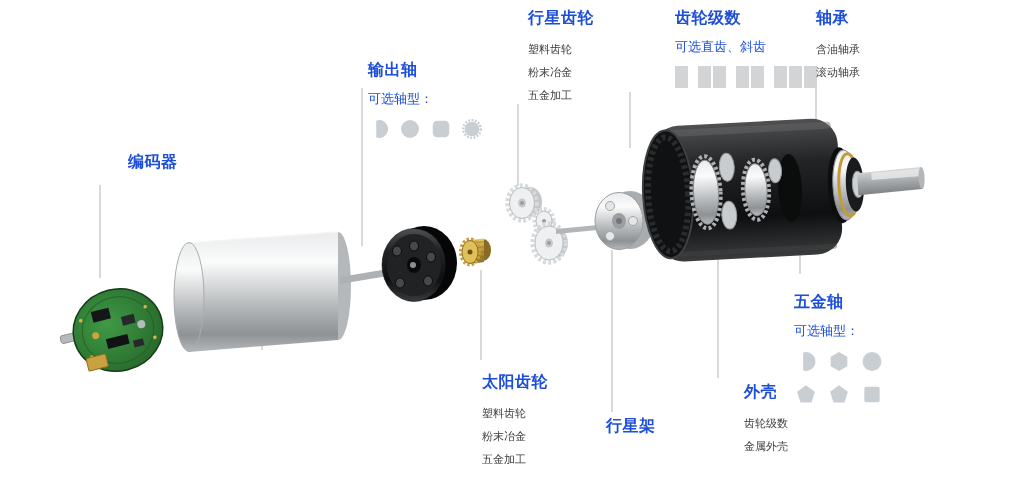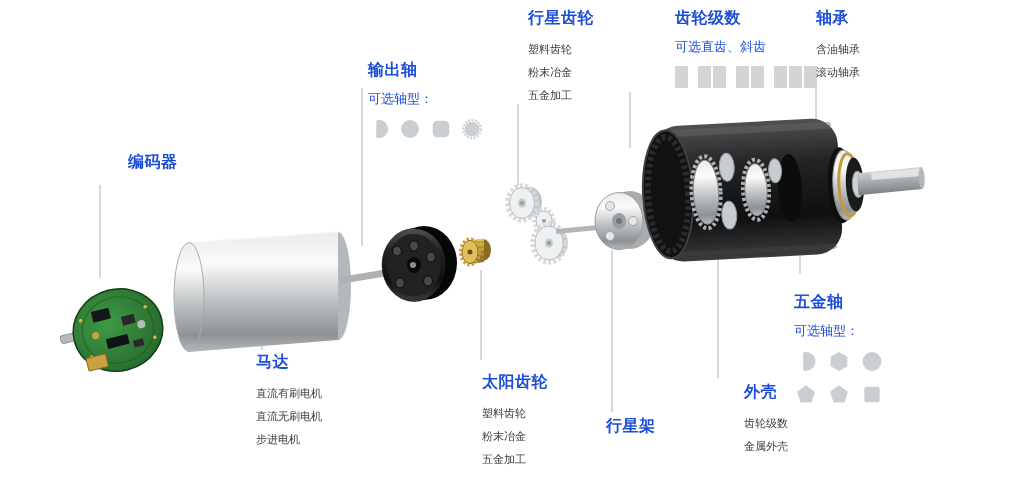--- a/index.html
+++ b/index.html
@@ -230,26 +230,20 @@
         </div>
     </div>
   </div>
 
   <div class="label" style="left:816px; top:8px;font-family:Liberation Serif, serif;">
     <div class="lbl-title">轴承</div>
     <div class="lbl-item">含油轴承</div>
     <div class="lbl-item">滚动轴承</div>
   </div>
 
-  <div class="label" style="left:256px; top:352px;">
-    <div class="lbl-title">马达</div>
-    <div class="lbl-item">直流有刷电机</div>
-    <div class="lbl-item">直流无刷电机</div>
-    <div class="lbl-item">步进电机</div>
-  </div>
 
   <div class="label" style="left:482px; top:364px;margin-top:8px;">
     <div class="lbl-title">太阳齿轮</div>
     <div class="lbl-item">塑料齿轮</div>
     <div class="lbl-item">粉末冶金</div>
     <div class="lbl-item">五金加工</div>
   </div>
 
   <div class="label" style="left:606px; top:416px;">
     <div class="lbl-title">行星架</div>

